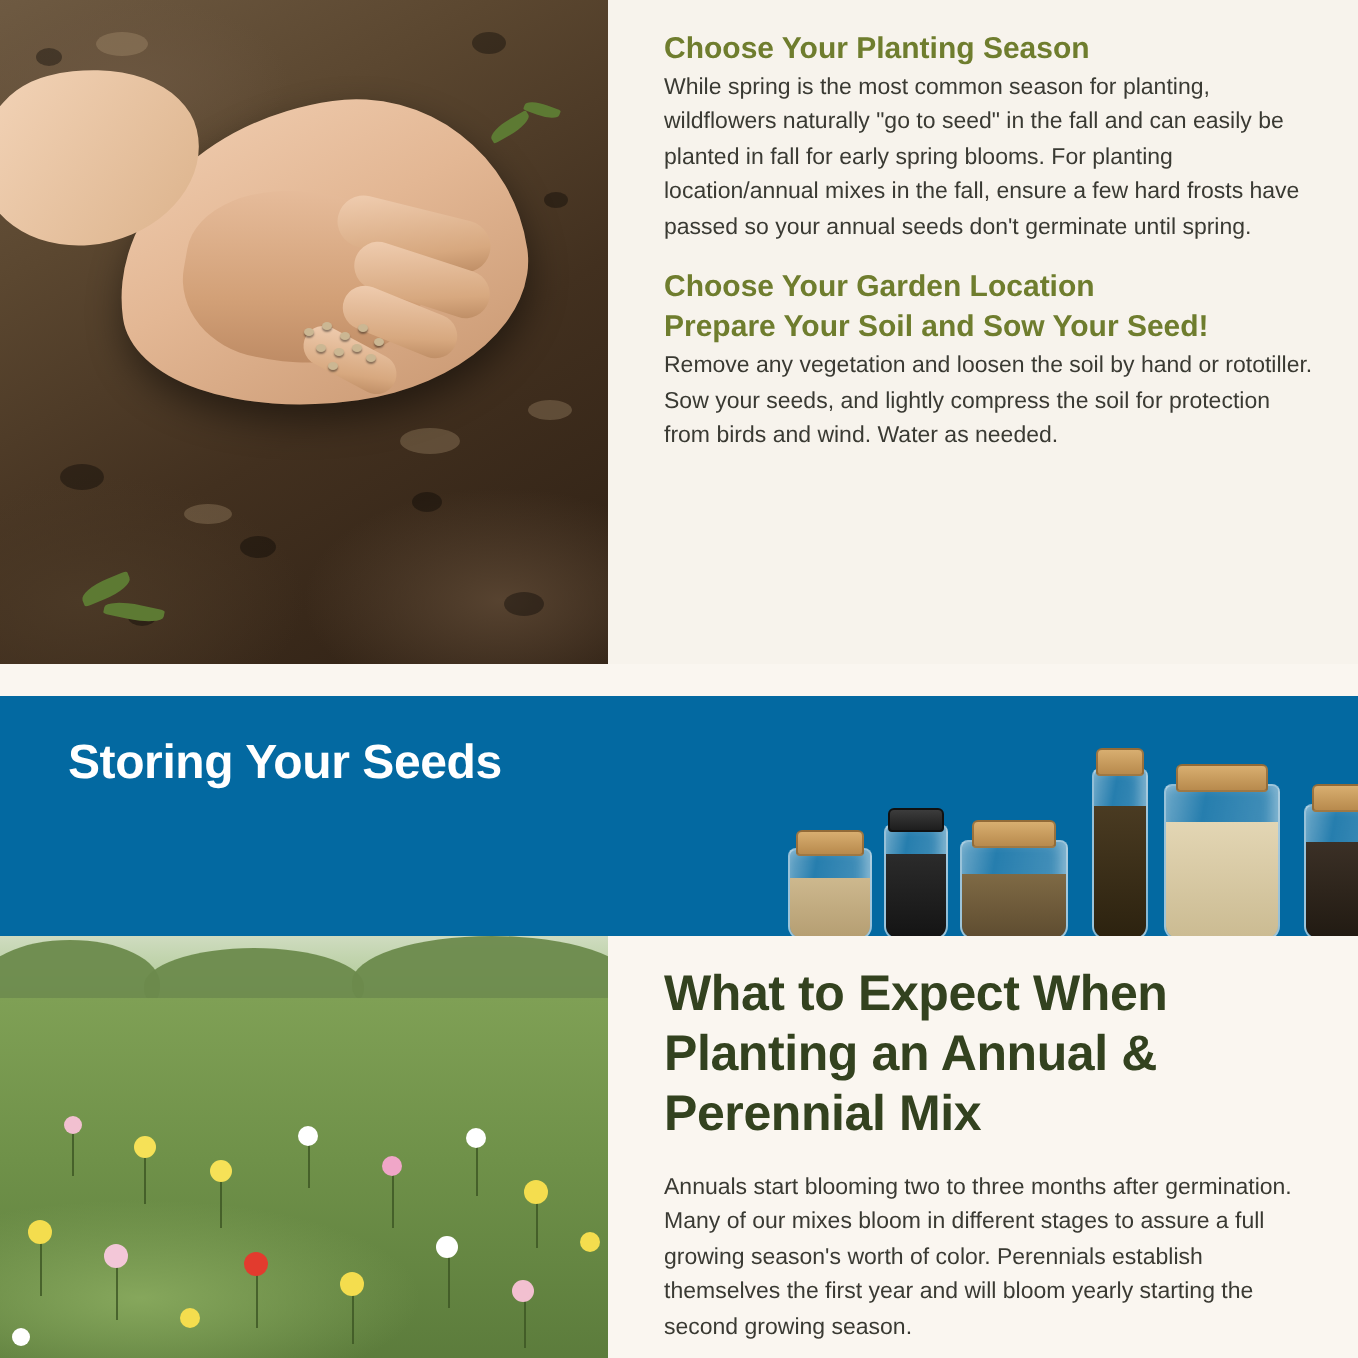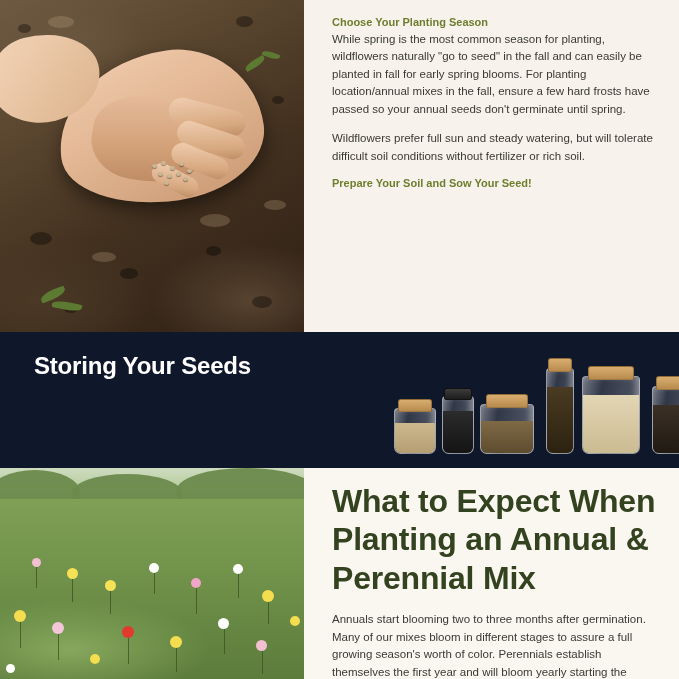--- a/index.html
+++ b/index.html
@@ -120,39 +120,39 @@
   }
   .h1 {
     font-size: 26px;
     line-height: 1.18;
     font-weight: bold;
     color: #33421f;
     letter-spacing: -0.2px;
     margin: 0 0 12px 0;
   }
   .sub {
-    font-size: 11px;
+    font-size: 15px;
     font-weight: bold;
     color: #6f7d2e;
     margin: 0 0 3px 0;
   }
   .body {
     font-size: 11.5px;
     line-height: 1.52;
     color: #3a3a33;
     margin: 0 0 12px 0;
   }
 
   
   .sec2 {
     position: absolute;
-    left: 0; top: 332px;
+    left: 0; top: 348px;
     width: 679px;
     height: 136px;
-    background: #0f172a;
+    background: #0369a1;
     display: flex;
     overflow: hidden;
   }
   .sec2-text {
     width: 360px;
     padding: 20px 18px 0 34px;
     box-sizing: border-box;
   }
   .h2 {
     font-size: 24px;
@@ -240,21 +240,21 @@
     position: absolute;
     width: 1px;
     background: rgba(60,85,35,0.8);
   }
   .sec3-text {
     flex: 1;
     padding: 14px 22px 0 28px;
     box-sizing: border-box;
   }
   .h3 {
-    font-size: 32px;
+    font-size: 25px;
     line-height: 1.2;
     font-weight: bold;
     color: #33421f;
     margin: 0 0 14px 0;
     letter-spacing: -0.2px;
   }
 </style>
 </head>
 <body>
 
@@ -303,23 +303,24 @@
       <div class="sprout" style="left:52px; top:302px; width:30px; height:8px; transform:rotate(12deg);"></div>
       <div class="sprout" style="left:244px; top:60px; width:22px; height:7px; transform:rotate(-30deg);"></div>
       <div class="sprout" style="left:262px; top:52px; width:18px; height:6px; transform:rotate(20deg);"></div>
     </div>
 
     <div class="sec1-text">
 
       <p class="sub">Choose Your Planting Season</p>
       <p class="body">While spring is the most common season for planting, wildflowers naturally "go to seed" in the fall and can easily be planted in fall for early spring blooms. For planting location/annual mixes in the fall, ensure a few hard frosts have passed so your annual seeds don't germinate until spring.</p>
 
-      <p class="body">Wildflowers prefer full sun and steady watering, but will tolerate difficult soil conditions without fertilizer or rich soil.</p>
+      <p class="sub">Choose Your Garden Location</p>
 
       <p class="sub">Prepare Your Soil and Sow Your Seed!</p>
+      <p class="body">Remove any vegetation and loosen the soil by hand or rototiller. Sow your seeds, and lightly compress the soil for protection from birds and wind. Water as needed.</p>
     </div>
   </div>
 
   <div class="sec2">
     <div class="sec2-text">
       <h2 class="h2">Storing Your Seeds</h2>
     </div>
 
     <div class="jars">
 

